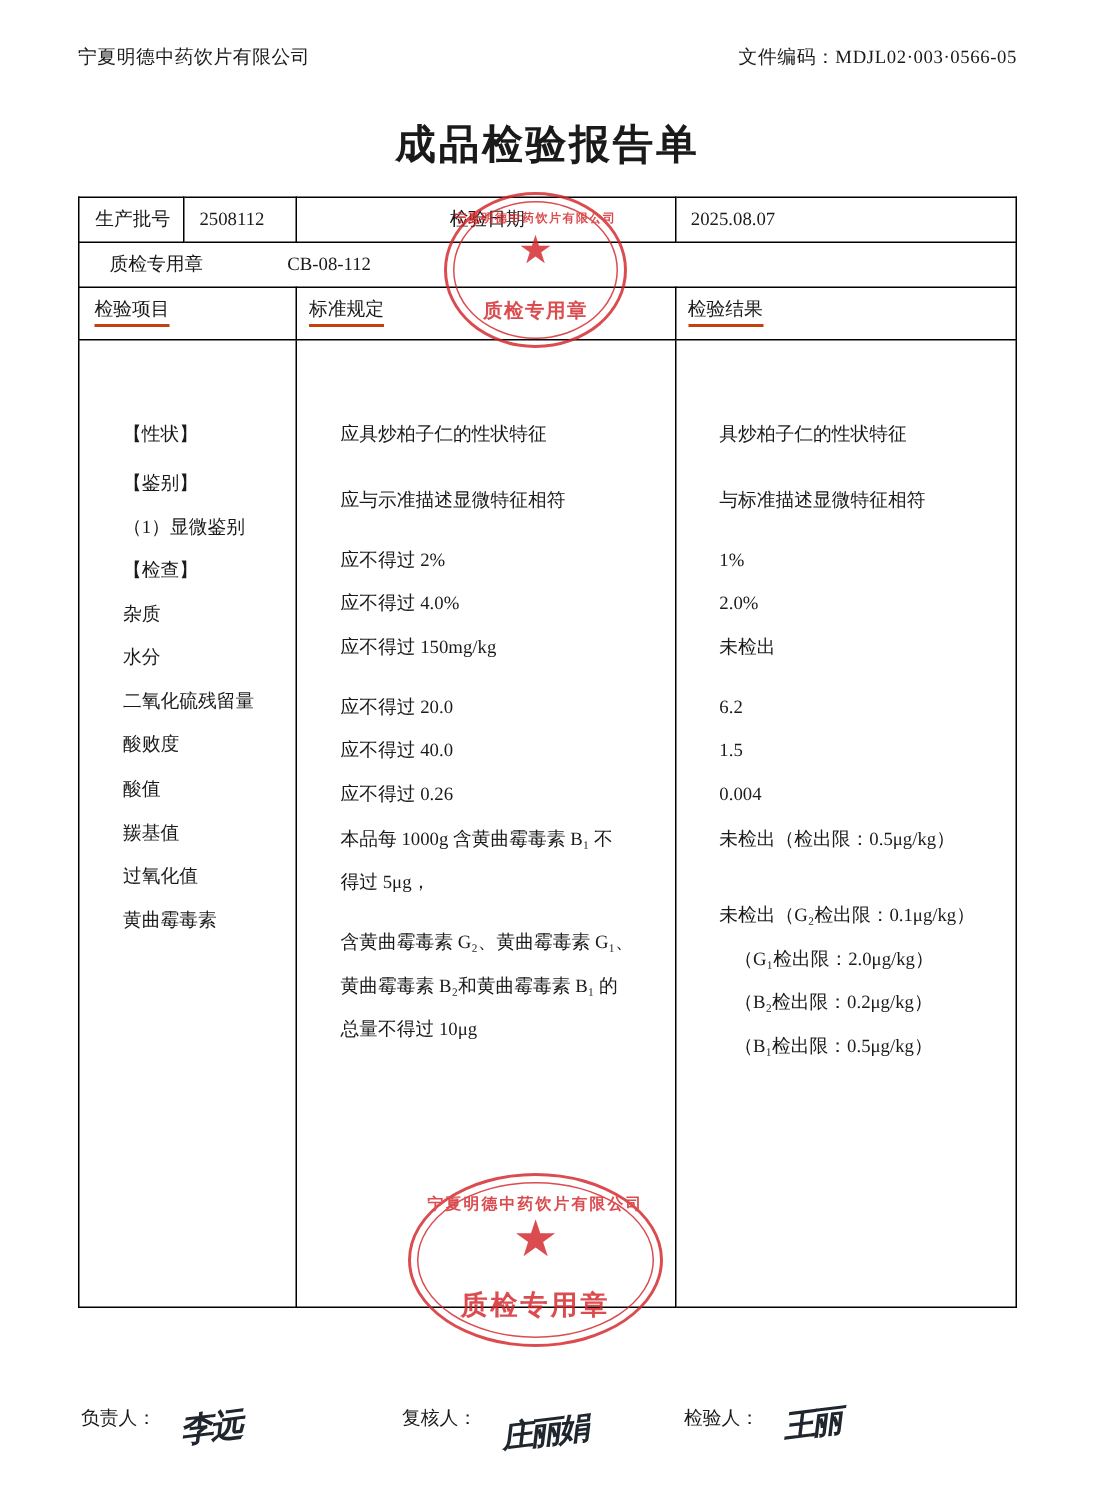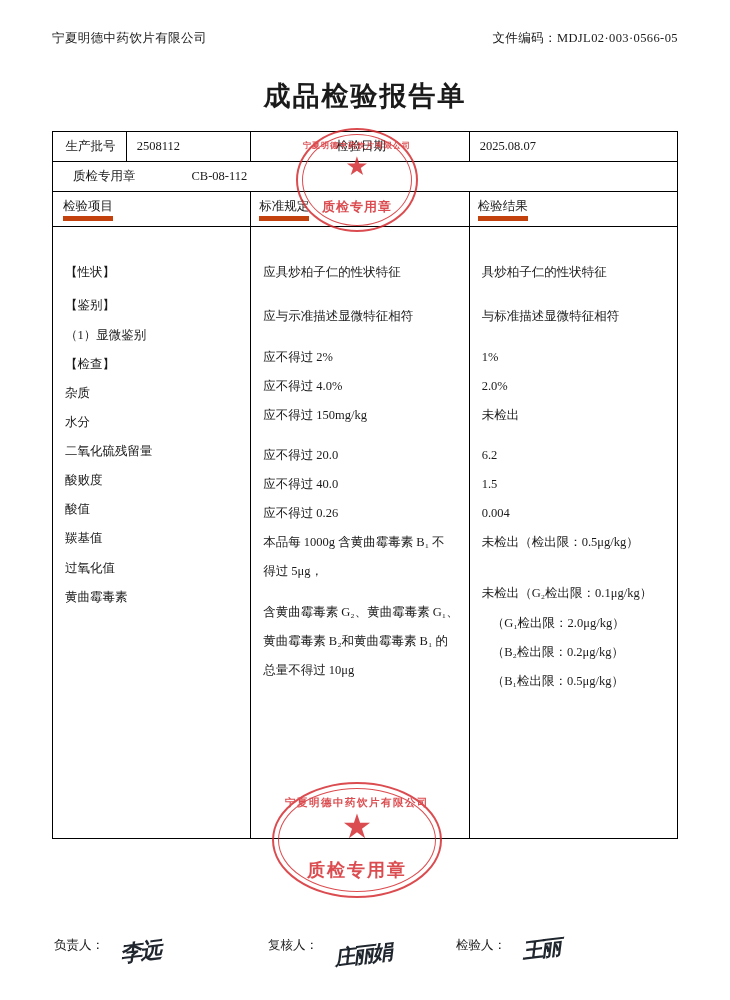--- a/index.html
+++ b/index.html
@@ -97,36 +97,36 @@
   .report-no-value {
     margin-left: 56px;
   }
 
   
   .colhead td {
     height: 34px;
   }
   .colhead span {
     display: inline-block;
-    border-bottom: 5px solid #c2410c;
+    border-bottom: 2px solid #c2410c;
     padding-bottom: 1px;
   }
   .ch1 { padding-left: 10px; }
   .ch2 { padding-left: 8px; }
   .ch3 { padding-left: 8px; }
 
   
   .body-row td { vertical-align: top; }
   .col-item   { width: 205px; }
   .col-std    { width: 208px; }
   .col-result { width: 211px; }
 
   .linelist {
     padding: 14px 0 0 0;
-    margin: 0;
+    margin: 17px;
   }
   .ln {
     padding: 0 10px 0 12px;
     line-height: 1.45;
     white-space: nowrap;
   }
   .ln.indent { padding-left: 22px; }
   .sp-4 { height: 4px; }
 
   

